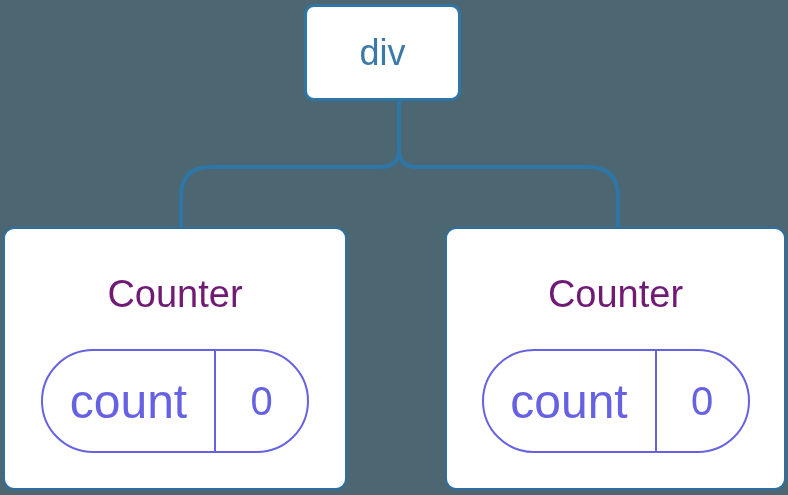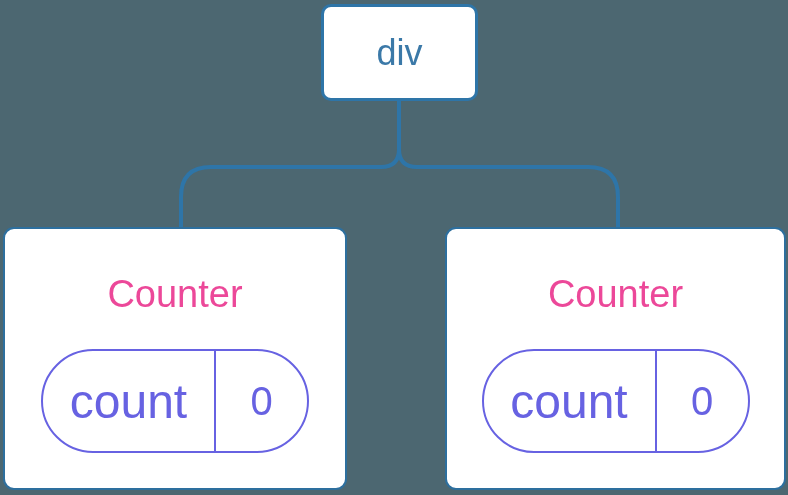--- a/index.html
+++ b/index.html
@@ -9,21 +9,21 @@
   .stage {
     position: relative;
     width: 788px;
     height: 495px;
     background: #4C6771;
     font-family: "Liberation Sans", sans-serif;
     overflow: hidden;
   }
   .root-node {
     position: absolute;
-    left: 321px;
+    left: 304px;
     top: 4px;
     width: 157px;
     height: 97px;
     box-sizing: border-box;
     background: #FFFFFF;
     border: 3px solid #2E75A8;
     border-radius: 10px;
     display: flex;
     align-items: center;
     justify-content: center;
@@ -49,21 +49,21 @@
     display: flex;
     flex-direction: column;
     align-items: center;
   }
   .card.left  { left: 3px;   width: 344px; }
   .card.right { left: 445px; width: 341px; }
   .card-title {
     margin-top: 42px;
     font-size: 38px;
     line-height: 46px;
-    color: #ec4899;
+    color: #701a75;
   }
   .state-pill {
     margin-top: 32px;
     width: 268px;
     height: 104px;
     box-sizing: border-box;
     border: 2px solid #6762E2;
     border-radius: 52px;
     display: flex;
     color: #6762E2;

